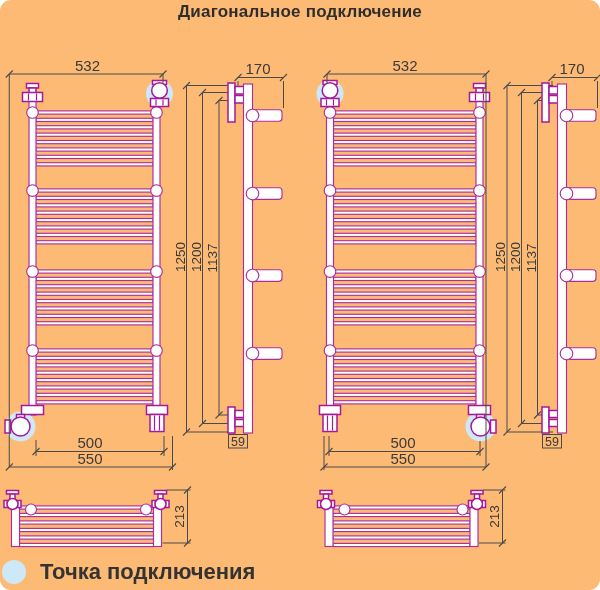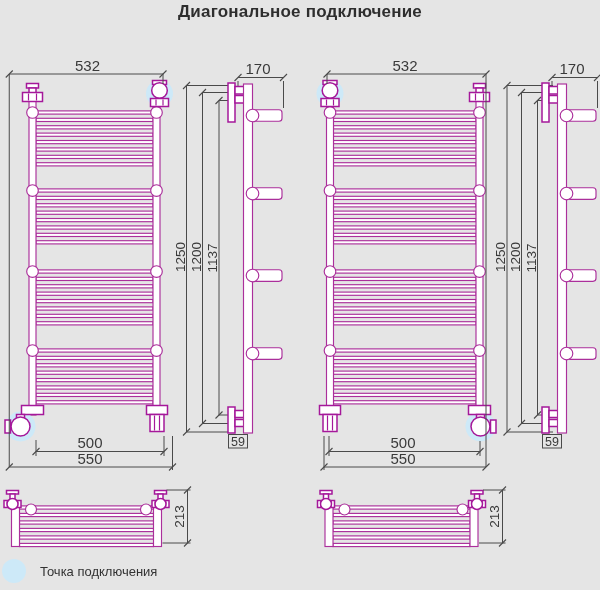--- a/index.html
+++ b/index.html
@@ -1,23 +1,23 @@
 <!DOCTYPE html>
 <html><head>
 <meta charset="utf-8">
 <style>
   html,body{margin:0;padding:0;background:#fff;}
-  .stage{position:relative;width:600px;height:590px;background:#e5e5e5;overflow:hidden;
-         font-family:"Liberation Sans",sans-serif;}
+  .stage{position:relative;width:600px;height:590px;background:#fdba74;overflow:hidden;
+         font-family:"Liberation Sans",sans-serif;border-radius:11px;}
   .stage svg{position:absolute;left:0;top:0;}
   .title{position:absolute;left:0;top:2px;width:600px;text-align:center;
          font-size:17px;font-weight:bold;color:#2e2e2e;letter-spacing:.2px;}
   .legend{position:absolute;left:2px;top:559px;display:flex;align-items:center;gap:14px;}
   .legend .dot{width:24px;height:24px;border-radius:50%;display:inline-block;}
-  .legend .legend-label{font-size:13px;color:#333;}
+  .legend .legend-label{font-size:22px;color:#333;font-weight:bold;}
 </style>
 </head>
 <body>
 
 <div class="stage">
   <div class="title">Диагональное подключение</div>
   <svg id="dwg" width="600" height="590" viewBox="0 0 600 590">
       <g>
         <g>
           <rect x="36" y="110.9" width="117" height="3.2" fill="#fff" stroke="#AB2F9B" stroke-width="1.15"></rect>

